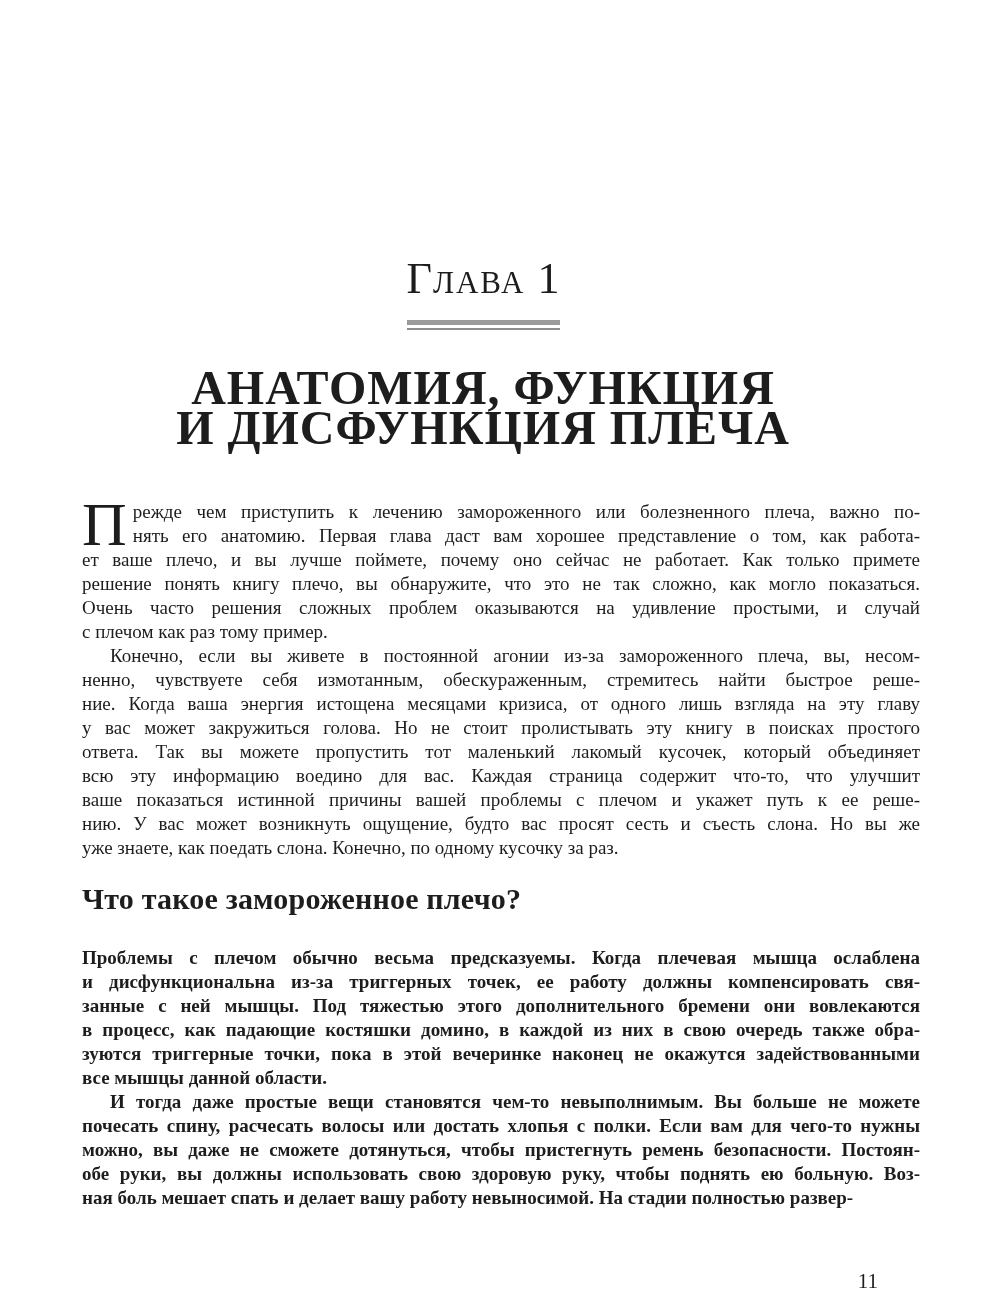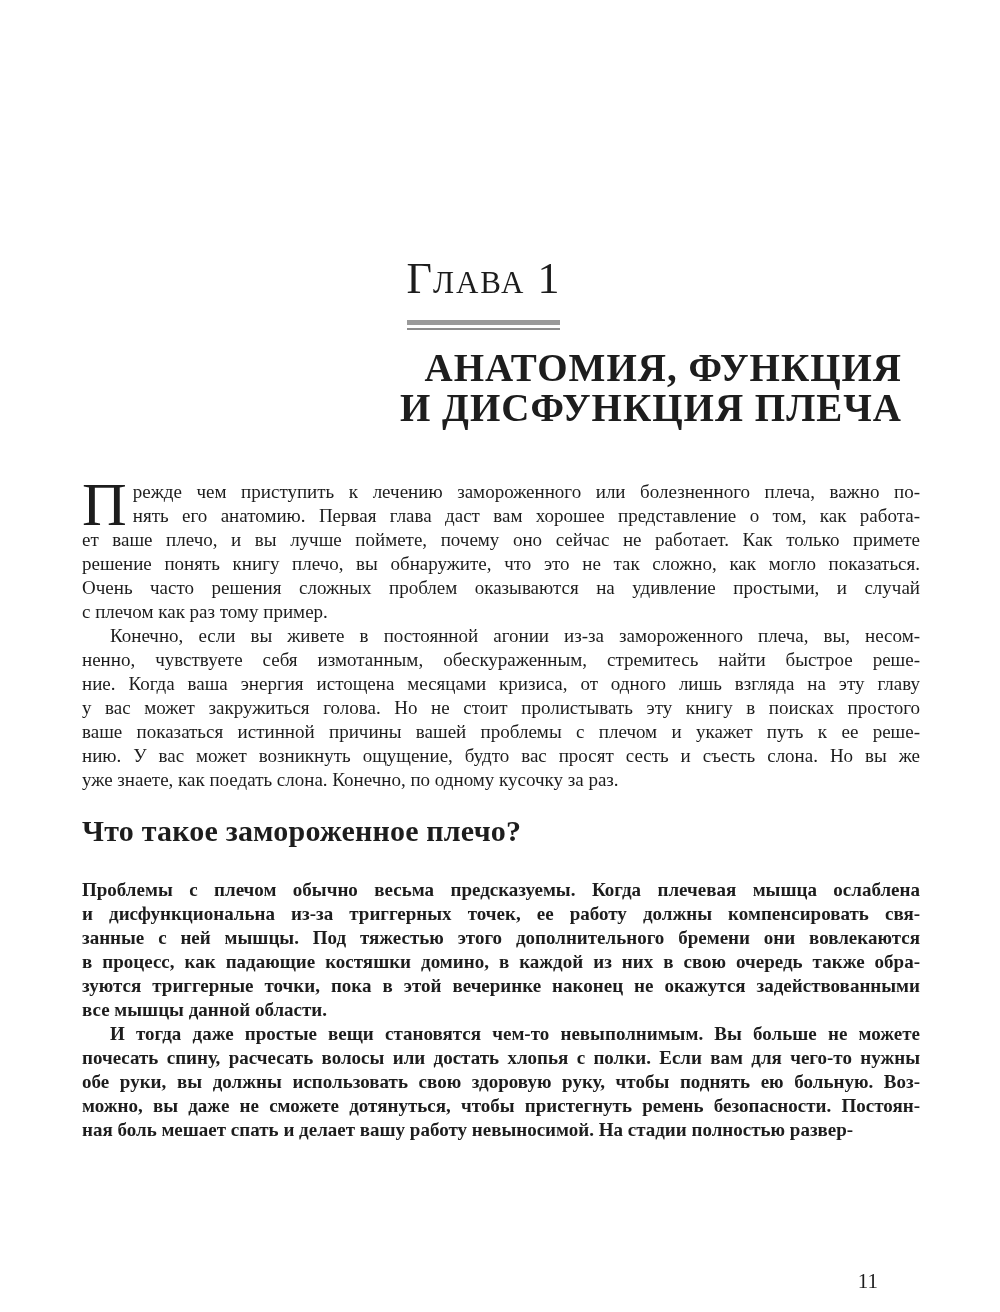--- a/index.html
+++ b/index.html
@@ -23,24 +23,24 @@
   .chapter-head{margin-top:251px;text-align:center;position:relative;left:-18px;}
   .chapter-label{line-height:56px;white-space:nowrap;}
   .ch-initial{font-size:44px;letter-spacing:1px;}
   .ch-rest{font-size:31px;letter-spacing:2px;}
   .ch-number{font-size:44px;margin-left:12px;}
   .chapter-rule{width:153px;margin:4px auto 0 auto;}
   .rule-thick{height:5px;background:var(--rule-thick);}
   .rule-thin{height:2px;background:var(--rule-thin);margin-top:3px;}
   
   .title{
-    margin-top:18px;
-    text-align:right;
+    margin-top:38px;
+    text-align:center;
     position:relative;left:-18px;
-    font-size:39px;line-height:40px;font-weight:bold;
+    font-size:48px;line-height:40px;font-weight:bold;
     letter-spacing:1px;
   }
   
   .paras{font-size:19px;line-height:24px;}
   .intro-paras{margin-top:52px;}
   .section-paras{margin-top:30px;font-weight:bold;}
   .para{position:relative;}
   .line{
     text-align:justify;
     text-align-last:justify;
@@ -91,41 +91,43 @@
         <div class="line">ет ваше плечо, и вы лучше поймете, почему оно сейчас не работает. Как только примете</div>
         <div class="line">решение понять книгу плечо, вы обнаружите, что это не так сложно, как могло показаться.</div>
         <div class="line">Очень часто решения сложных проблем оказываются на удивление простыми, и случай</div>
         <div class="line last">с плечом как раз тому пример.</div>
       </div>
       <div class="para indent">
         <div class="line">Конечно, если вы живете в постоянной агонии из-за замороженного плеча, вы, несом-</div>
         <div class="line">ненно, чувствуете себя измотанным, обескураженным, стремитесь найти быстрое реше-</div>
         <div class="line">ние. Когда ваша энергия истощена месяцами кризиса, от одного лишь взгляда на эту главу</div>
         <div class="line">у вас может закружиться голова. Но не стоит пролистывать эту книгу в поисках простого</div>
+        <div class="line">ответа. Так вы можете пропустить тот маленький лакомый кусочек, который объединяет</div>
+        <div class="line">всю эту информацию воедино для вас. Каждая страница содержит что-то, что улучшит</div>
         <div class="line">ваше показаться истинной причины вашей проблемы с плечом и укажет путь к ее реше-</div>
         <div class="line">нию. У вас может возникнуть ощущение, будто вас просят сесть и съесть слона. Но вы же</div>
         <div class="line last">уже знаете, как поедать слона. Конечно, по одному кусочку за раз.</div>
       </div>
     </div>
 
   <h2 class="section-heading">Что такое замороженное плечо?</h2>
 
   <div class="paras section-paras">
       <div class="para">
         <div class="line">Проблемы с плечом обычно весьма предсказуемы. Когда плечевая мышца ослаблена</div>
         <div class="line">и дисфункциональна из-за триггерных точек, ее работу должны компенсировать свя-</div>
         <div class="line">занные с ней мышцы. Под тяжестью этого дополнительного бремени они вовлекаются</div>
         <div class="line">в процесс, как падающие костяшки домино, в каждой из них в свою очередь также обра-</div>
         <div class="line">зуются триггерные точки, пока в этой вечеринке наконец не окажутся задействованными</div>
         <div class="line last">все мышцы данной области.</div>
       </div>
       <div class="para indent">
         <div class="line">И тогда даже простые вещи становятся чем-то невыполнимым. Вы больше не можете</div>
         <div class="line">почесать спину, расчесать волосы или достать хлопья с полки. Если вам для чего-то нужны</div>
+        <div class="line">можно, вы даже не сможете дотянуться, чтобы пристегнуть ремень безопасности. Постоян-</div>
         <div class="line">обе руки, вы должны использовать свою здоровую руку, чтобы поднять ею больную. Воз-</div>
-        <div class="line">можно, вы даже не сможете дотянуться, чтобы пристегнуть ремень безопасности. Постоян-</div>
         <div class="line last">ная боль мешает спать и делает вашу работу невыносимой. На стадии полностью развер-</div>
       </div>
     </div>
 
   <div class="page-number">11</div>
 
 </div>
 
 </body></html>

